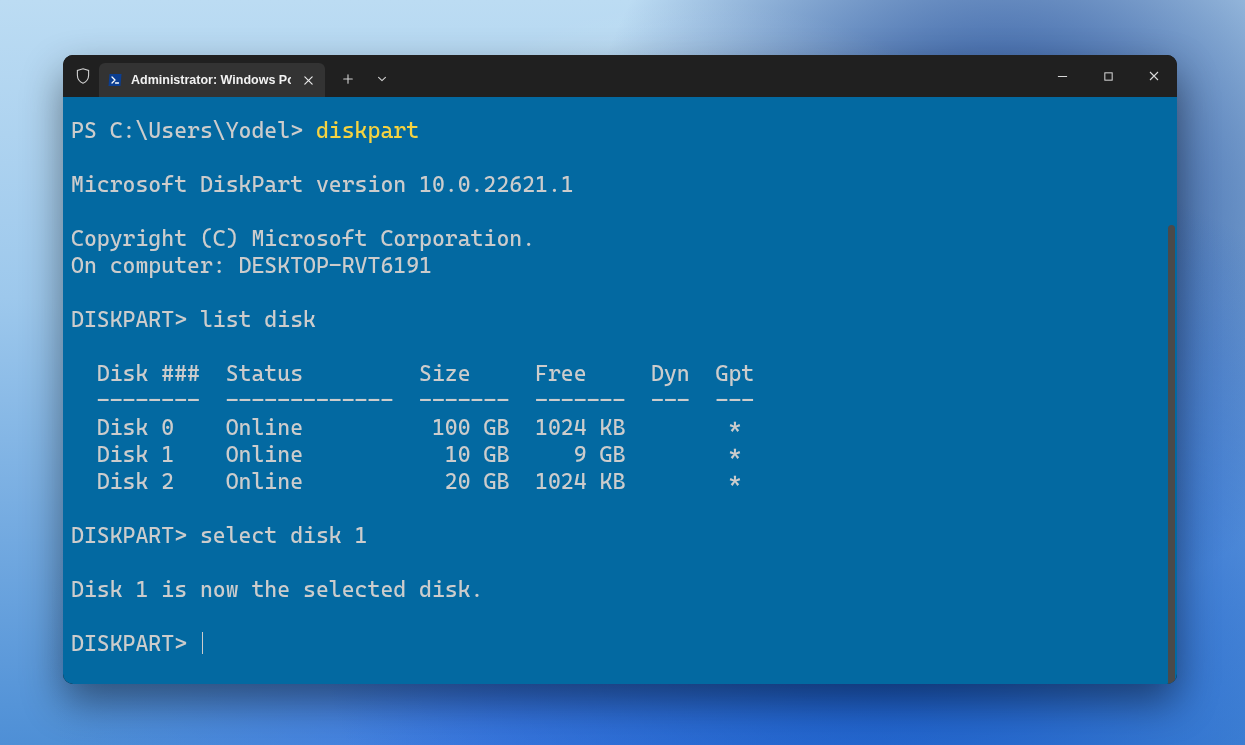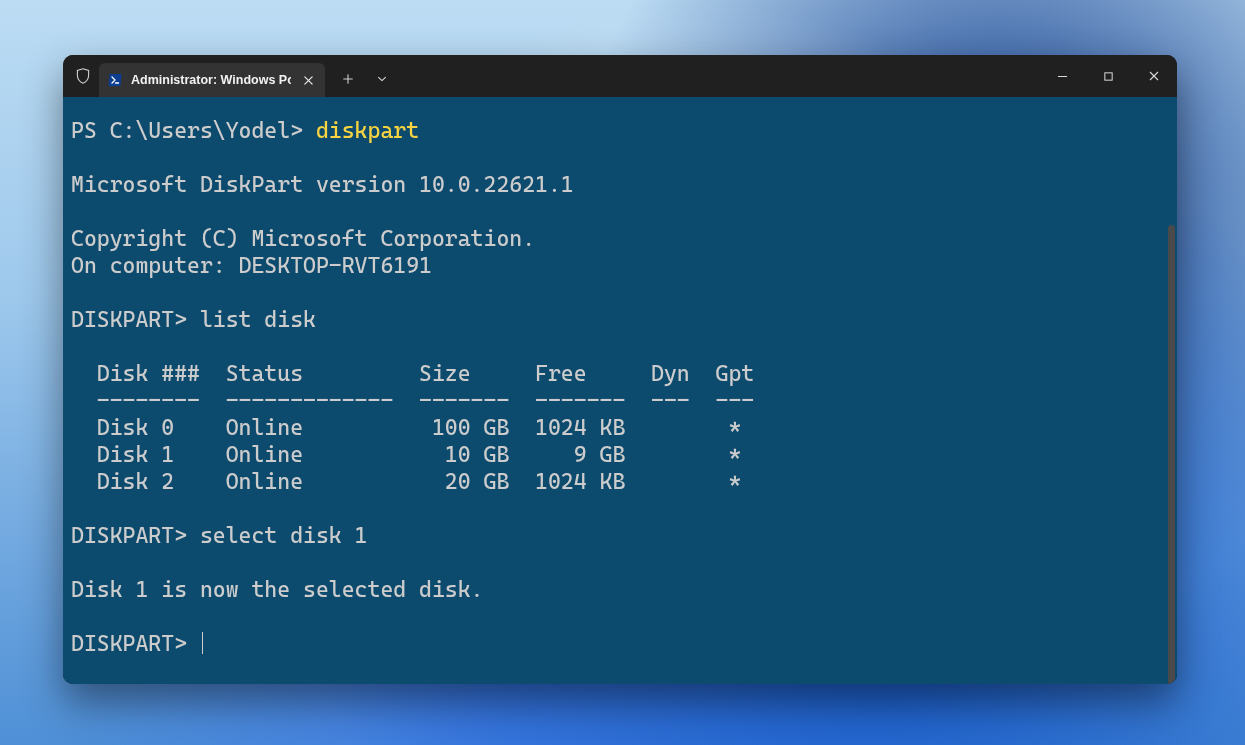--- a/index.html
+++ b/index.html
@@ -126,21 +126,21 @@
     width: 46px;
     display: inline-flex;
     align-items: center;
     justify-content: center;
     color: #d8d8d8;
   }
 
   .terminal {
     position: relative;
     flex: 1;
-    background: #0c4a6e;
+    background: #0369a1;
     color: #cccccc;
     font-family: "Cascadia Mono", "Cascadia Code", Consolas, "Courier New", monospace;
     font-size: 22px;
     line-height: 27px;
     padding: 20px 8px 10px 8px;
     white-space: pre;
     overflow: hidden;
   }
 
   .cmd { color: #f6d341; }

